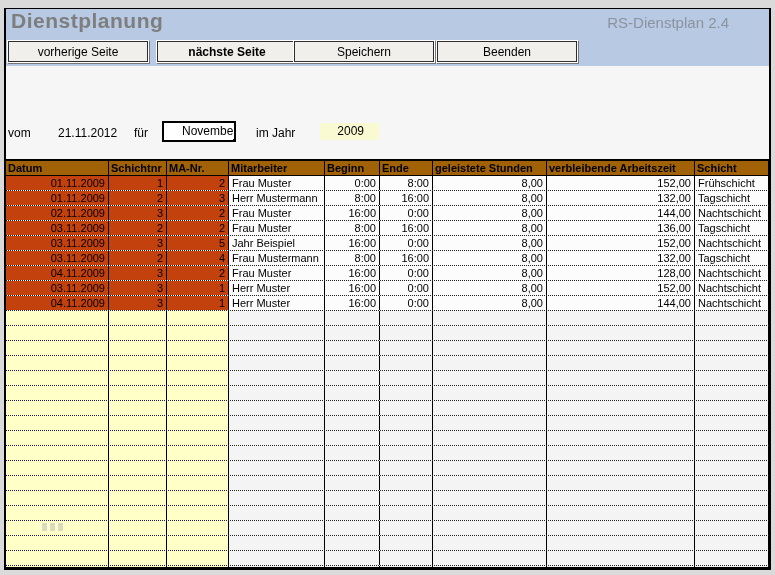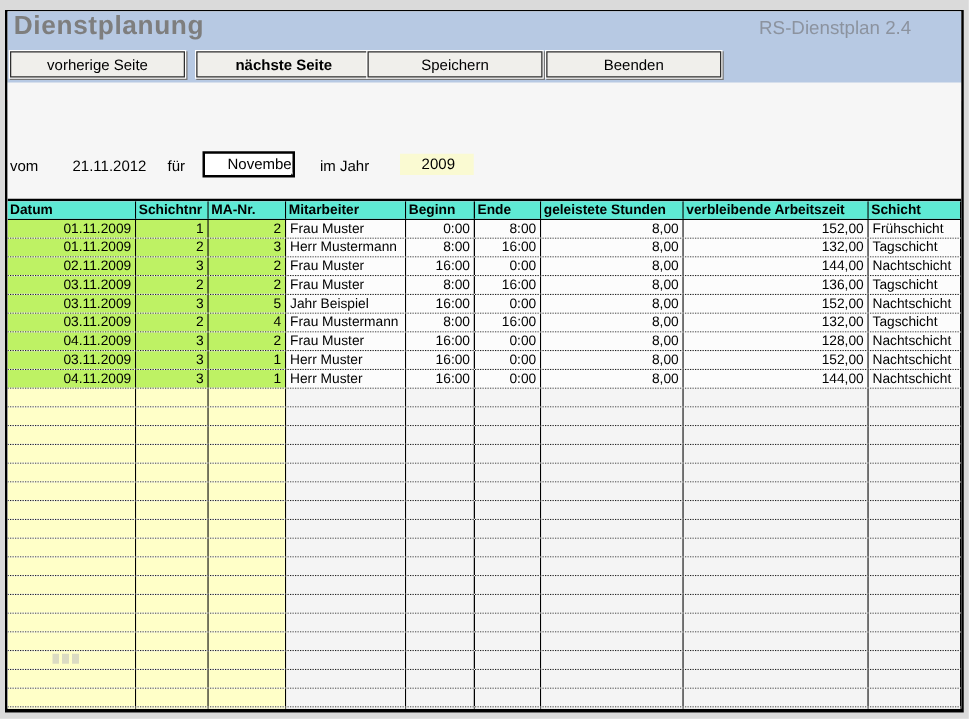--- a/index.html
+++ b/index.html
@@ -47,23 +47,23 @@
   }
 
   
   .table { position:absolute; left:0; top:150px; width:100%; bottom:0;
            border-top:2px solid #000; background:#F5F5F5; overflow:hidden; }
   .trow { display:grid; grid-template-columns:103px 58px 62px 96px 55px 53px 114px 148px auto;
           height:15px; border-bottom:1px dotted #222; }
   .trow > div { border-right:1px solid #000; font-size:11px; line-height:14px;
                 padding:0 3px; white-space:nowrap; overflow:hidden; }
   .thead { background:#BCCCE6; border-bottom:1px solid #000; }
-  .thead > div { font-weight:bold; padding-left:2px; background:#5eead4; }
+  .thead > div { font-weight:bold; padding-left:2px; background:#a16207; }
   .trow.data > div { background:#FCFCFC; }
-  .trow.data > div:nth-child(-n+3) { background:#bef264; }
+  .trow.data > div:nth-child(-n+3) { background:#c2410c; }
   .trow.empty > div { background:#F4F4F4; }
   .trow.empty > div:nth-child(-n+3) { background:#FFFFC8; }
   .ra { text-align:right; } .la { text-align:left; }
 
   .watermark { position:absolute; left:36px; top:514px; width:22px; height:8px; opacity:.55;
     background:repeating-linear-gradient(90deg,#BDBDBD 0 5px, transparent 5px 8px); }
 </style>
 </head>
 <body>
 

